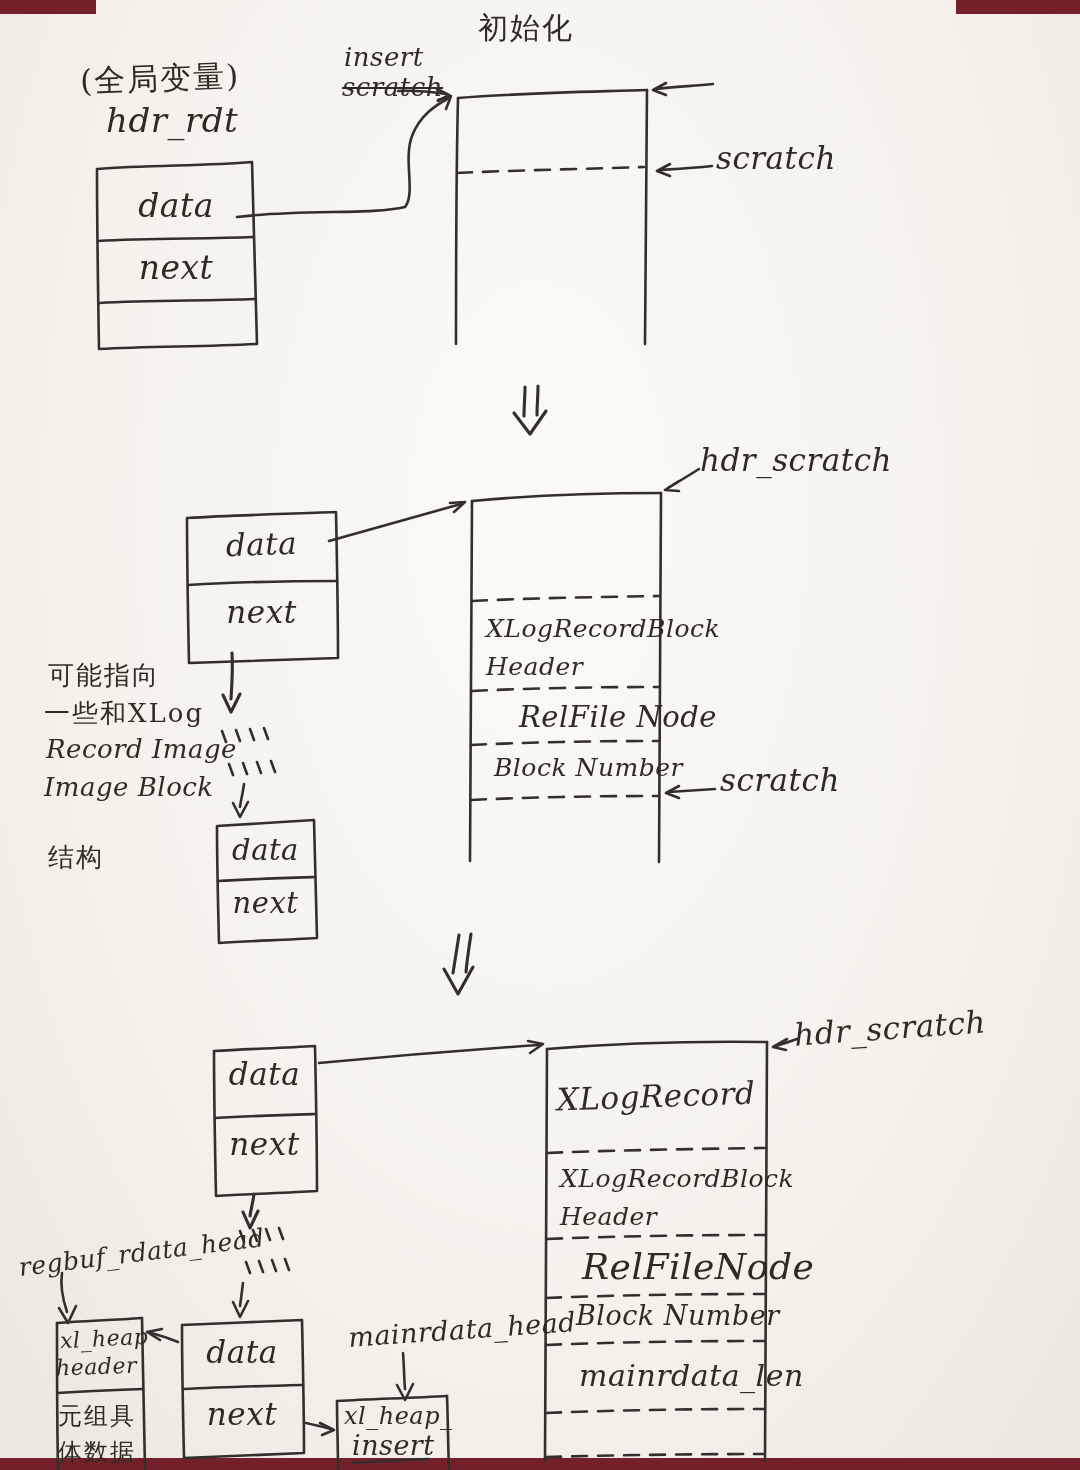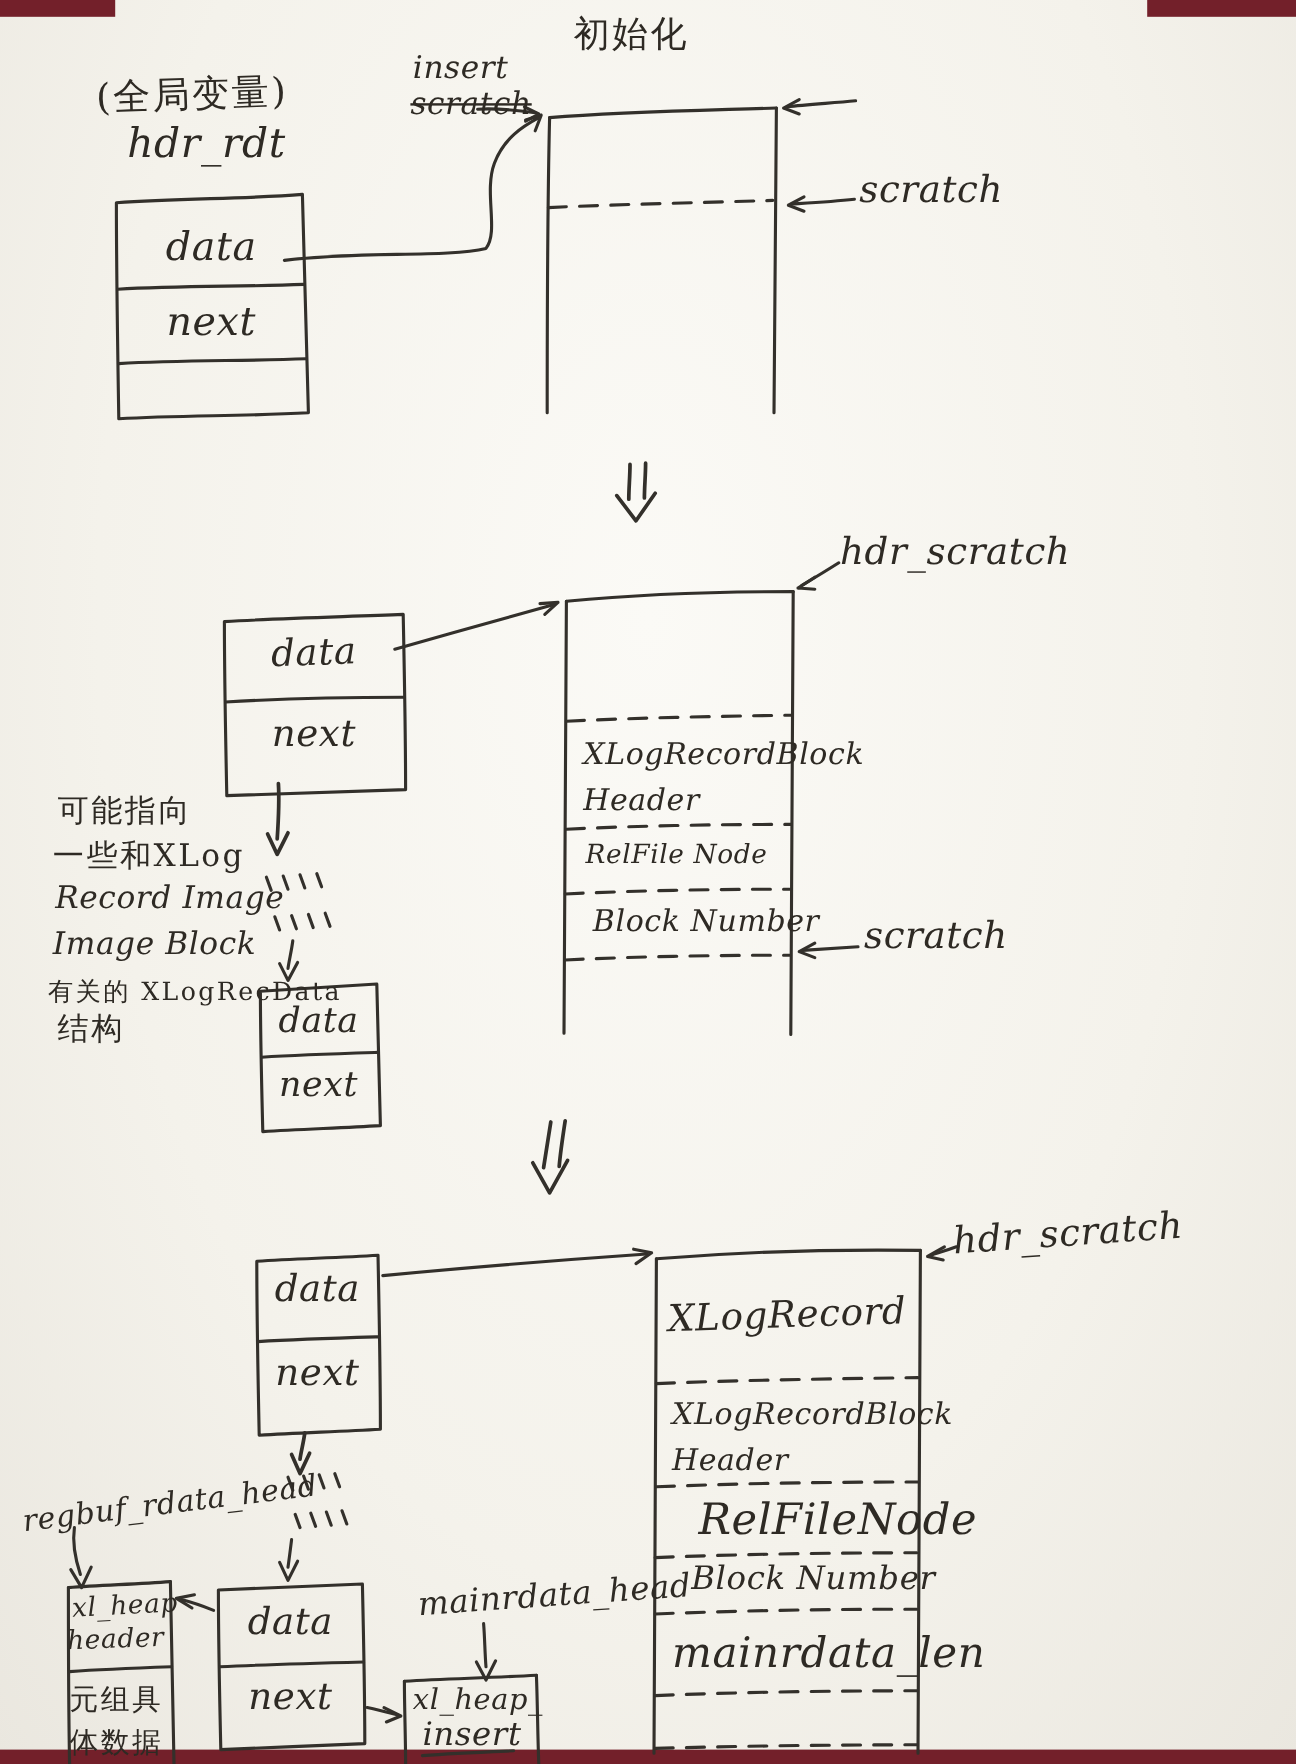--- a/index.html
+++ b/index.html
@@ -188,40 +188,39 @@
   <div class="hw" style="left:344px;top:42px;font-size:26px">insert</div>
   <div class="hw strike" style="left:342px;top:72px;font-size:26px">scratch</div>
   <div class="hw" style="left:716px;top:140px;font-size:31px">scratch</div>
   <div class="hw center" style="left:97px;top:186px;width:158px;font-size:33px">data</div>
   <div class="hw center" style="left:97px;top:248px;width:158px;font-size:33px">next</div>
 
   <div class="hw" style="left:700px;top:442px;font-size:31px">hdr_scratch</div>
   <div class="hw center" style="left:187px;top:526px;width:149px;font-size:31px;transform:rotate(-2deg)">data</div>
   <div class="hw center" style="left:187px;top:594px;width:149px;font-size:31px">next</div>
   <div class="hw wrap" style="left:486px;top:610px;width:172px;font-size:25px">XLogRecordBlock Header</div>
-  <div class="hw" style="left:488px;top:700px;font-size:22px">RelFile Node</div>
+  <div class="hw" style="left:519px;top:700px;font-size:29px">RelFile Node</div>
   <div class="hw" style="left:494px;top:753px;font-size:25px">Block Number</div>
   <div class="hw" style="left:720px;top:762px;font-size:31px">scratch</div>
   <div class="hw cn" style="left:48px;top:658px;font-size:26px">可能指向</div>
   <div class="hw cn" style="left:44px;top:696px;font-size:26px">一些和XLog</div>
   <div class="hw" style="left:46px;top:734px;font-size:26px">Record Image</div>
   <div class="hw" style="left:44px;top:772px;font-size:26px">Image Block</div>
-  <div class="hw cn" style="left:40px;top:812px;font-size:21px">有关的 XLogRecData</div>
   <div class="hw cn" style="left:48px;top:840px;font-size:26px">结构</div>
   <div class="hw center" style="left:217px;top:833px;width:97px;font-size:29px">data</div>
   <div class="hw center" style="left:217px;top:886px;width:97px;font-size:29px">next</div>
 
   <div class="hw" style="left:794px;top:1010px;font-size:31px;transform:rotate(-4deg)">hdr_scratch</div>
   <div class="hw center" style="left:214px;top:1056px;width:101px;font-size:31px">data</div>
   <div class="hw center" style="left:214px;top:1126px;width:101px;font-size:31px">next</div>
   <div class="hw center" style="left:547px;top:1078px;width:218px;font-size:31px;transform:rotate(-2deg)">XLogRecord</div>
   <div class="hw wrap" style="left:560px;top:1160px;width:205px;font-size:25px">XLogRecordBlock Header</div>
   <div class="hw" style="left:582px;top:1246px;font-size:36px">RelFileNode</div>
   <div class="hw" style="left:576px;top:1300px;font-size:27px">Block Number</div>
-  <div class="hw" style="left:560px;top:1358px;font-size:35px">mainrdata_len</div>
+  <div class="hw" style="left:579px;top:1358px;font-size:30px">mainrdata_len</div>
   <div class="hw" style="left:18px;top:1238px;font-size:25px;transform:rotate(-7deg)">regbuf_rdata_head</div>
   <div class="hw center" style="left:182px;top:1334px;width:120px;font-size:31px">data</div>
   <div class="hw center" style="left:182px;top:1396px;width:120px;font-size:31px">next</div>
   <div class="hw" style="left:60px;top:1326px;font-size:22px;transform:rotate(-3deg)">xl_heap</div>
   <div class="hw" style="left:56px;top:1354px;font-size:22px;transform:rotate(-2deg)">header</div>
   <div class="hw cn wrap" style="left:58px;top:1398px;width:82px;font-size:24px">元组具体数据</div>
   <div class="hw" style="left:348px;top:1314px;font-size:27px;transform:rotate(-4deg)">mainrdata_head</div>
   <div class="hw" style="left:344px;top:1402px;font-size:24px">xl_heap_</div>
   <div class="hw" style="left:352px;top:1430px;font-size:27px">insert</div>
 

